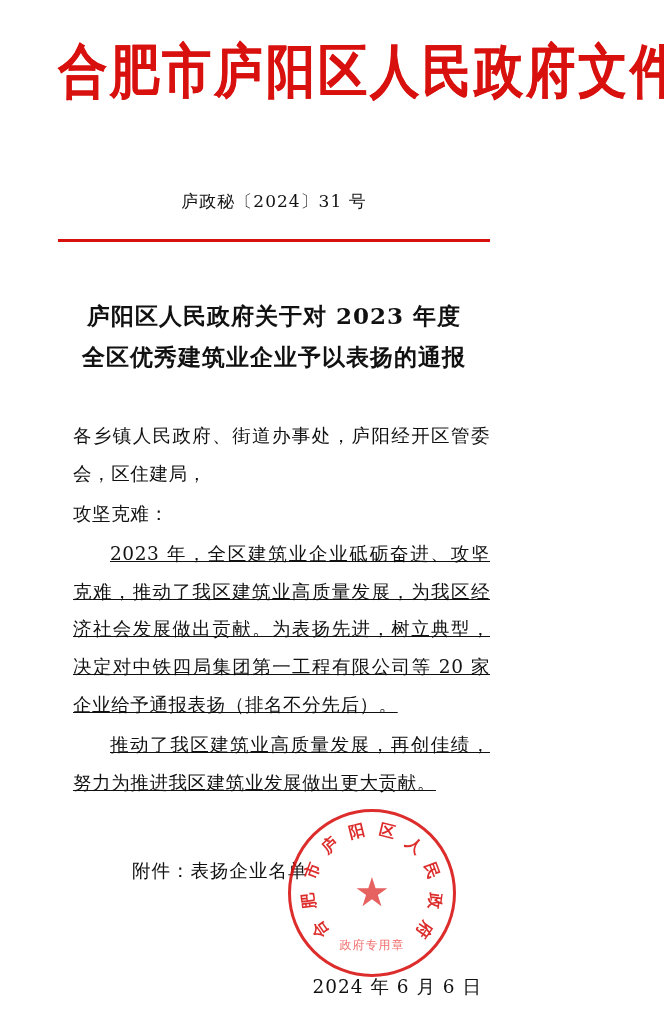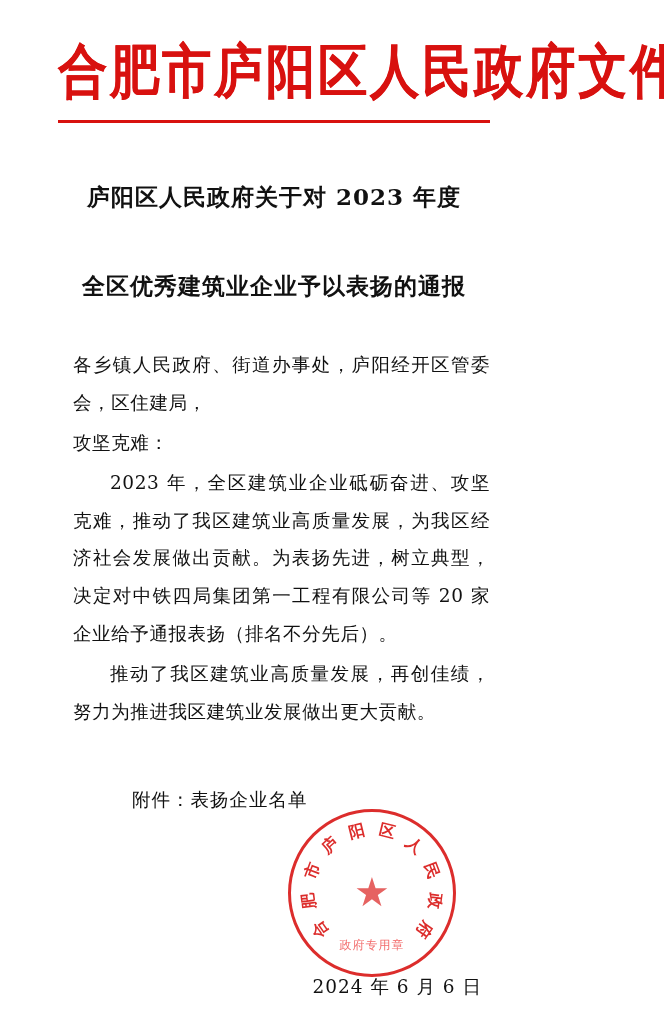--- a/index.html
+++ b/index.html
@@ -59,35 +59,35 @@
   
   .doc-title {
     margin-top: 54px;
     text-align: center;
     font-weight: 700;
     font-size: 23px;
     line-height: 1.75;
     letter-spacing: 1px;
     color: #111;
   }
-  .doc-title div { white-space: nowrap; margin-top: 48px; }
+  .doc-title div { white-space: nowrap; }
 
   
   .doc-body {
     margin-top: 40px;
     font-size: 18.5px;
     line-height: 2.05;
     letter-spacing: 0.6px;
     color: #111;
     text-align: justify;
   }
   .doc-body p {
     margin: 0 0 2px 15px;
   }
-  .indent { text-indent: 2em; }
+  .indent { text-indent: 2em; text-decoration: underline; }
 
   .attachment {
     margin-top: 56px;
     font-size: 18.5px;
     letter-spacing: 1px;
     padding-left: 74px;
     color: #111;
   }
 
   
@@ -157,20 +157,21 @@
 </style>
 </head>
 <body>
 
 <div class="page">
 
   <div class="doc-header">
     <div class="doc-header-title">合肥市庐阳区人民政府文件</div>
   </div>
 
+  <div class="doc-number">庐政秘〔2024〕31 号</div>
 
   <div class="red-rule"></div>
 
   <div class="doc-title">
     <div>庐阳区人民政府关于对 2023 年度</div>
     <div>全区优秀建筑业企业予以表扬的通报</div>
   </div>
 
   <div class="doc-body">
     <p>各乡镇人民政府、街道办事处，庐阳经开区管委会，区住建局，</p>

